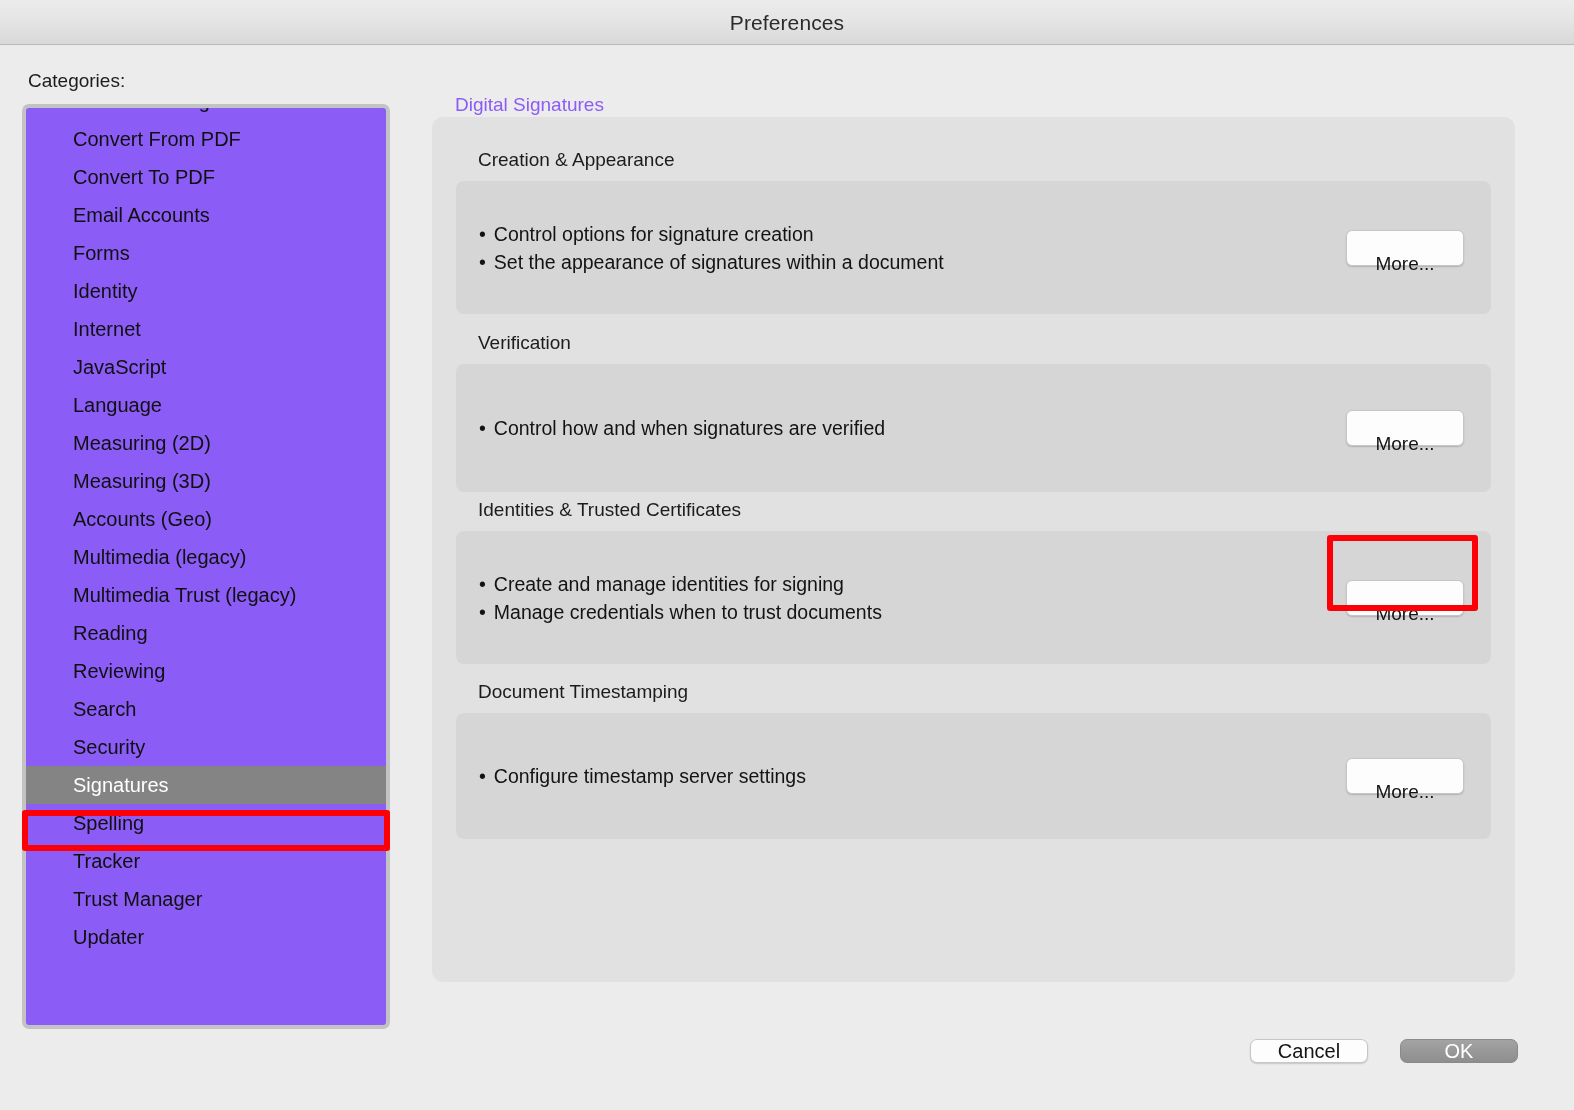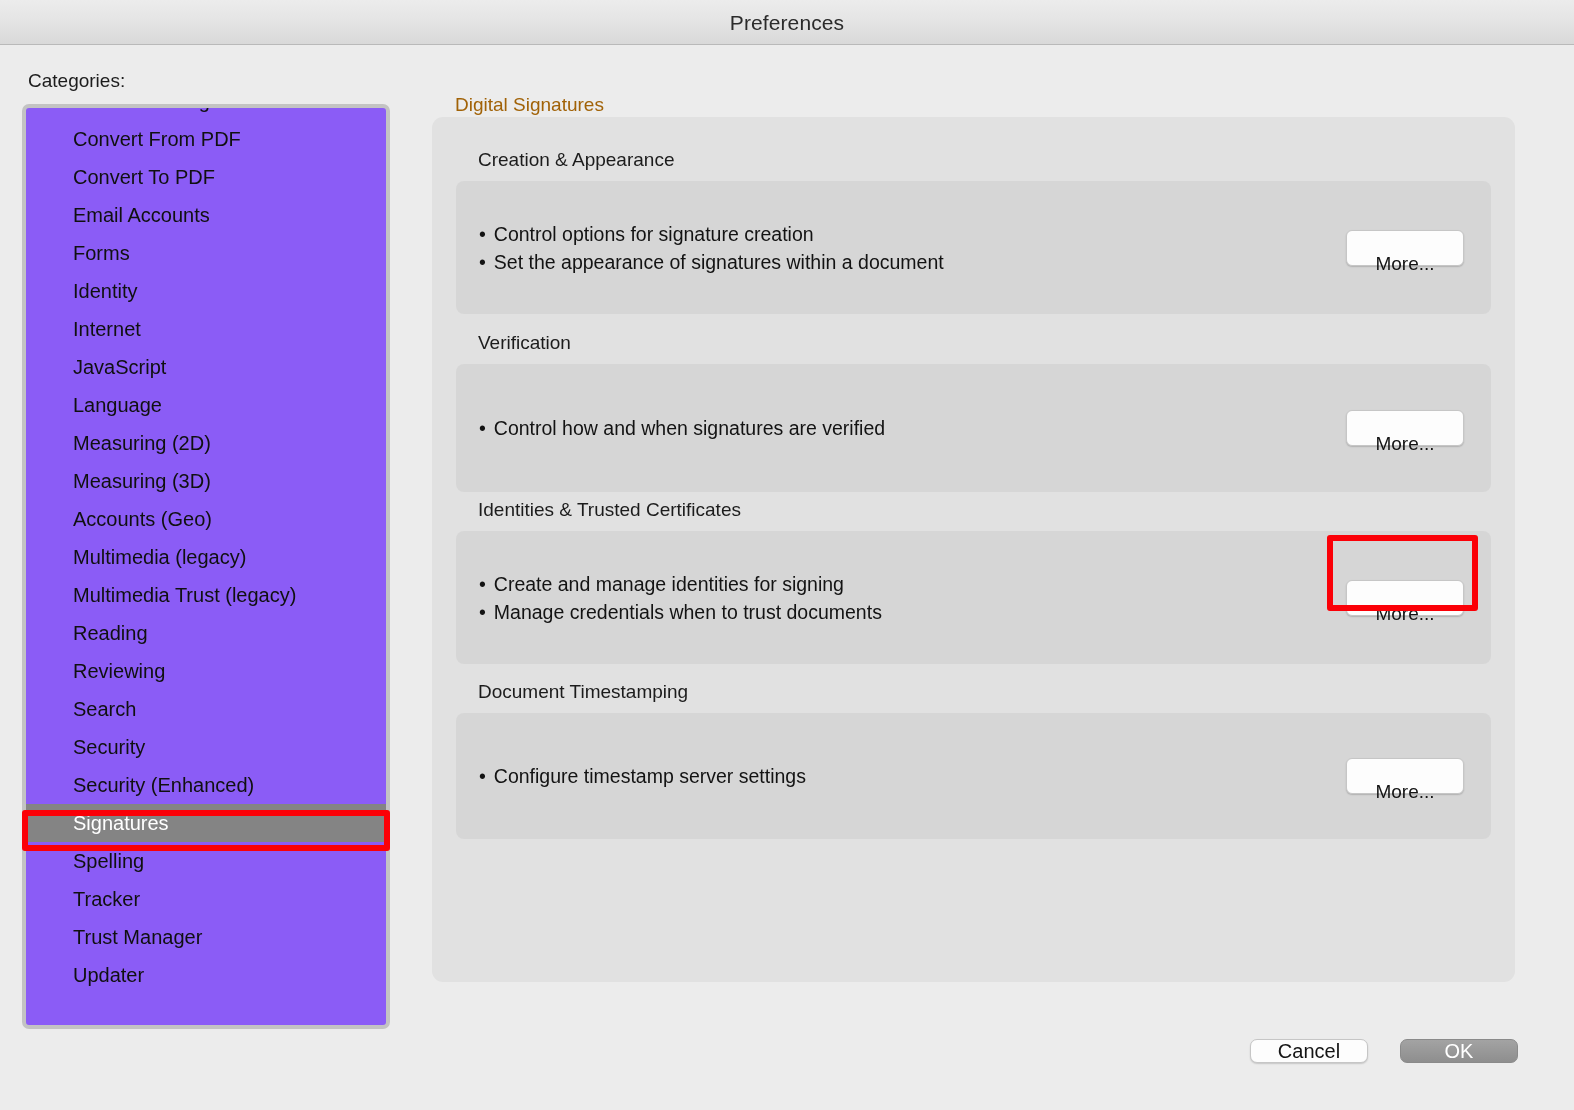--- a/index.html
+++ b/index.html
@@ -88,21 +88,21 @@
     box-sizing: border-box;
     pointer-events: none;
   }
 
   
   .section-title {
     position: absolute;
     left: 455px;
     top: 94px;
     font-size: 19px;
-    color: #a16207;
+    color: #8b5cf6;
   }
   .panel {
     position: absolute;
     left: 432px;
     top: 117px;
     width: 1083px;
     height: 865px;
     background: #e1e1e1;
     border-radius: 11px;
     box-sizing: border-box;
@@ -221,21 +221,20 @@
       <div class="list-item">Language</div>
       <div class="list-item">Measuring (2D)</div>
       <div class="list-item">Measuring (3D)</div>
       <div class="list-item">Accounts (Geo)</div>
       <div class="list-item">Multimedia (legacy)</div>
       <div class="list-item">Multimedia Trust (legacy)</div>
       <div class="list-item">Reading</div>
       <div class="list-item">Reviewing</div>
       <div class="list-item">Search</div>
       <div class="list-item">Security</div>
-      <div class="list-item">Security (Enhanced)</div>
       <div class="list-item selected">Signatures</div>
       <div class="list-item">Spelling</div>
       <div class="list-item">Tracker</div>
       <div class="list-item">Trust Manager</div>
       <div class="list-item">Updater</div>
     </div>
 </div>
 <div class="highlight-row"></div>
 
 <div class="section-title">Digital Signatures</div>

